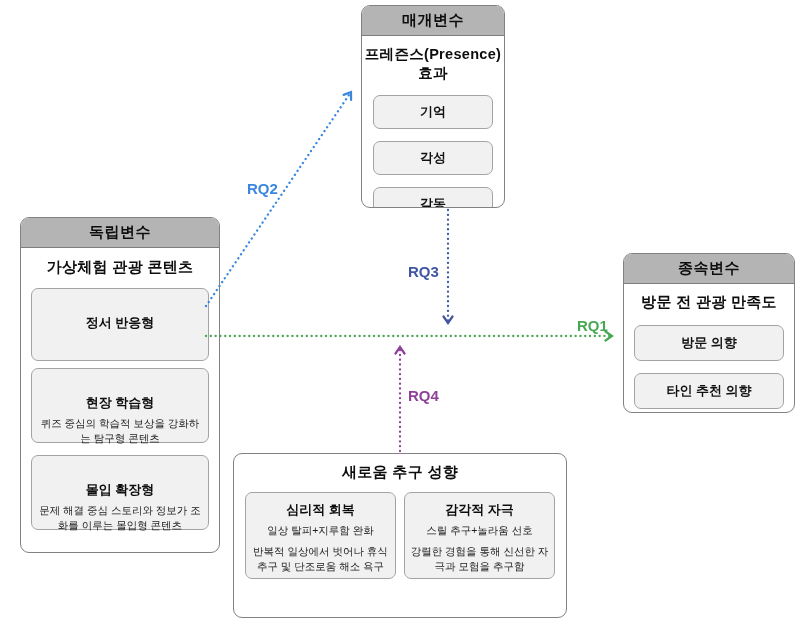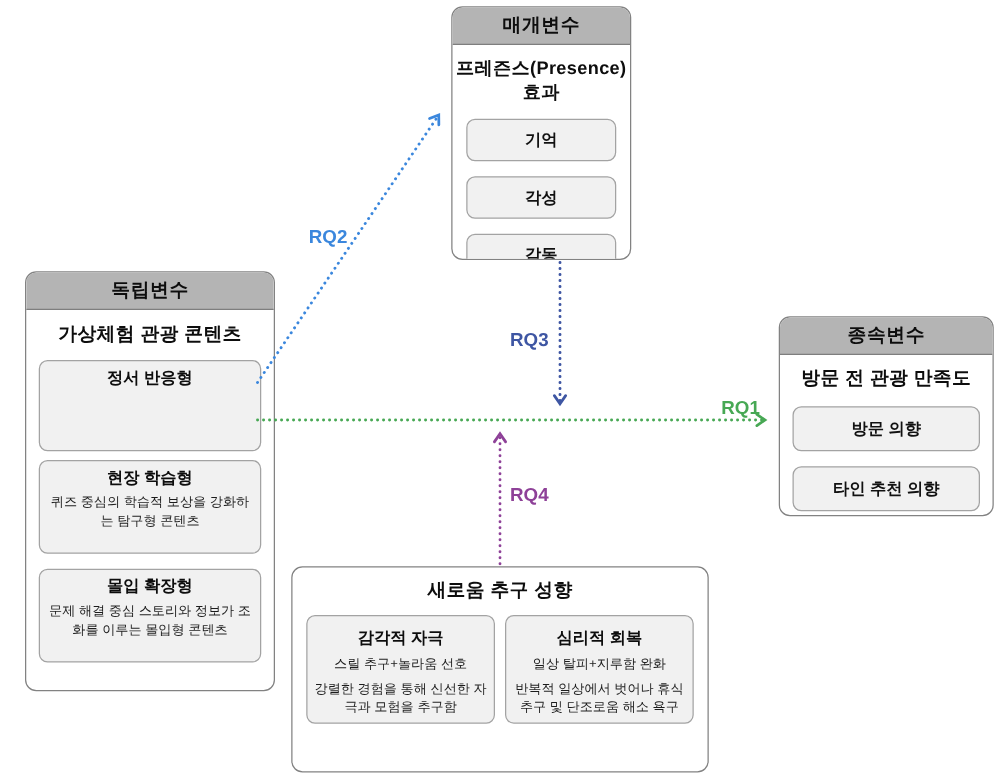--- a/index.html
+++ b/index.html
@@ -24,21 +24,21 @@
     background:#f1f1f1;border:1px solid #a3a3a3;border-radius:7px;
     box-sizing:border-box;text-align:center;
   }
   .sub-title{font-weight:bold;font-size:13px;color:#0d0d0d;}
   .sub-desc{font-size:10.5px;color:#1c1c1c;line-height:1.45;margin-top:4px;padding:0 6px;}
   .center-flex{display:flex;align-items:center;justify-content:center;}
 
   
   #box-independent{left:20px;top:173px;width:200px;height:336px;margin-top:44px;}
   #box-independent .var-title{margin-top:10px;}
-  #box-independent .sub-box{margin-left:10px;margin-right:10px;padding-top:4px;}
+  #box-independent .sub-box{margin-left:10px;margin-right:10px;padding-top:25px;}
   #box-independent .sub-box.i0{margin-top:11px;height:73px;}
   #box-independent .sub-box.i1{margin-top:7px;height:75px;}
   #box-independent .sub-box.i2{margin-top:12px;height:75px;}
 
   
   #box-mediator{left:361px;top:5px;width:144px;height:203px;}
   #box-mediator .var-title{margin-top:9px;font-size:14.5px;}
   #box-mediator .sub-box{margin:12px 11px 0 11px;height:34px;font-weight:bold;font-size:13px;}
 
   
@@ -92,28 +92,28 @@
   <div class="var-header">종속변수</div>
   <div class="var-title">방문 전 관광 만족도</div>
   <div class="sub-box center-flex i0">방문 의향</div>
   <div class="sub-box center-flex i1">타인 추천 의향</div>
 </div>
 
 <div class="var-box" id="box-moderator">
   <div class="var-title">새로움 추구 성향</div>
   <div class="row">
     <div class="sub-box">
+      <div class="sub-title">심리적 회복</div>
+      <div class="sub-line1">일상 탈피+지루함 완화</div>
+      <div class="sub-desc">반복적 일상에서 벗어나 휴식 추구 및 단조로움 해소 욕구</div>
+    </div>
+    <div class="sub-box">
       <div class="sub-title">감각적 자극</div>
       <div class="sub-line1">스릴 추구+놀라움 선호</div>
       <div class="sub-desc">강렬한 경험을 통해 신선한 자극과 모험을 추구함</div>
-    </div>
-    <div class="sub-box">
-      <div class="sub-title">심리적 회복</div>
-      <div class="sub-line1">일상 탈피+지루함 완화</div>
-      <div class="sub-desc">반복적 일상에서 벗어나 휴식 추구 및 단조로움 해소 욕구</div>
     </div>
   </div>
 </div>
 
 <svg id="arrows-svg" viewBox="0 0 800 624" xmlns="http://www.w3.org/2000/svg">
   <defs>
     <marker id="arrow-rq1" viewBox="-8 -8 16 16" refX="0" refY="0" markerWidth="16" markerHeight="16" markerUnits="userSpaceOnUse" orient="auto">
       <path d="M-6.5,-4.5 L0,0 L-6.5,4.5" fill="none" stroke-width="2.2" stroke-linecap="round" stroke="#47a854"></path>
     </marker>
     <marker id="arrow-rq2" viewBox="-8 -8 16 16" refX="0" refY="0" markerWidth="16" markerHeight="16" markerUnits="userSpaceOnUse" orient="auto">

